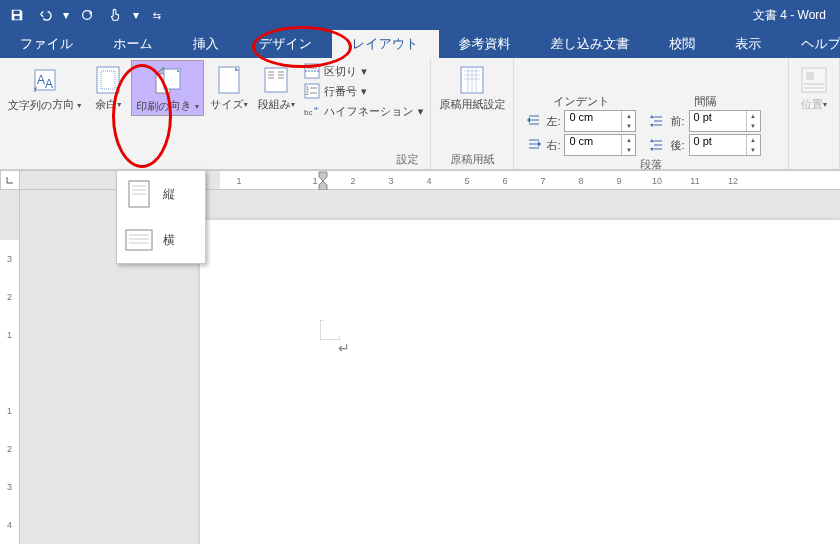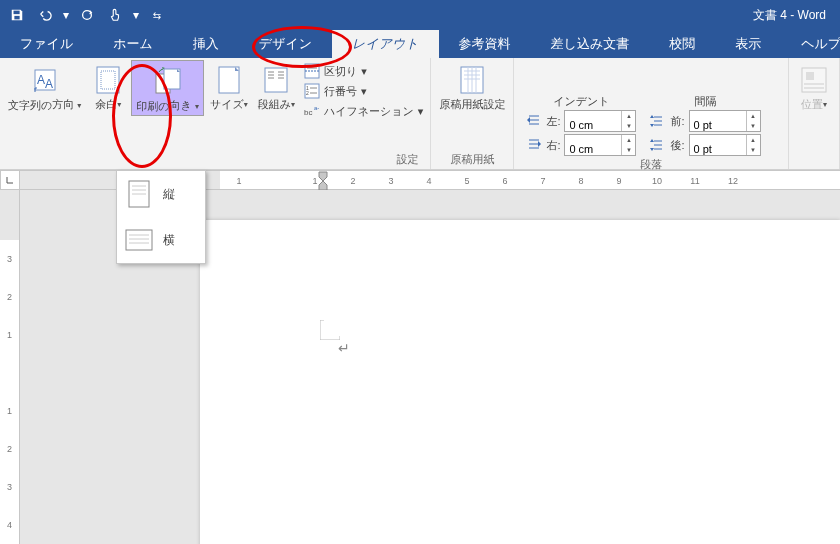--- a/index.html
+++ b/index.html
@@ -5,38 +5,38 @@
 * { margin: 0; padding: 0; box-sizing: border-box; font-family: "Yu Gothic UI", "Meiryo", sans-serif; }
 body { width: 840px; height: 544px; overflow: hidden; background: #fff; position: relative; font-size: 12px; }
 .titlebar { height: 30px; background: #2b579a; color: #fff; display: flex; align-items: center; padding: 0 6px; }
 .qat { display:flex; align-items:center; gap:6px; }
 .qat-btn { width: 22px; height:22px; display:flex; align-items:center; justify-content:center; color:#fff; }
 .qat svg { width:14px; height:14px; }
 .title-spacer { flex:1; }
 .title-text { font-size:12px; color:#fff; margin-right:8px; }
 .tabs { height: 28px; background:#2b579a; color:#fff; display:flex; align-items:stretch; overflow:hidden; position:relative; }
 .tab { padding: 0 20px; display:flex; align-items:center; font-size:13px; cursor:pointer; white-space:nowrap; }
-.tab.active { background:#f3f3f3; color:#2b579a;font-style:italic; }
+.tab.active { background:#f3f3f3; color:#2b579a; }
 .ribbon { height: 112px; background:#f3f3f3; border-bottom:1px solid #d0d0d0; display:flex; }
 .group { display:flex; flex-direction:column; justify-content:space-between; border-right:1px solid #dcdcdc; padding:2px 4px 0 4px; position:relative; }
 .group-body { display:flex; align-items:flex-start; gap:2px; flex:1; }
 .group-label { font-size:11px; color:#666; text-align:center; padding-bottom:2px; }
 .bigbtn { display:flex; flex-direction:column; align-items:center; padding:2px 4px; cursor:pointer; min-width:42px; }
 .bigbtn .ico { width:32px; height:32px; display:flex; align-items:center; justify-content:center; margin:2px 0; }
 .bigbtn .lbl { font-size:11px; text-align:center; line-height:13px; display:flex; align-items:center; color:#444; }
 .bigbtn .drop { font-size:8px; color:#555; }
 .smallrow { display:flex; flex-direction:column; gap:2px; padding:2px 0; }
 .smallbtn { display:flex; align-items:center; gap:4px; padding:1px 3px; cursor:pointer; font-size:11px; color:#444; white-space:nowrap; }
 .smallbtn .sico { width:16px; height:16px; display:flex; align-items:center; justify-content:center; }
 .indent-block { display:flex; flex-direction:column; padding-top:2px;margin-top:32px; }
 .ind-heading { font-size:11px; color:#444; text-align:center; }
 .indrow { display:flex; align-items:center; gap:4px; margin:1px 0; }
 .indrow .sico { width:16px;height:16px;display:flex;align-items:center;justify-content:center; }
 .indrow label { font-size:11px; color:#444; }
-.num-input { width:72px; height:22px; border:1px solid #a6a6a6; background:#fff; display:flex; align-items:flex-end; padding-left:4px; font-size:11px; position:relative; }
+.num-input { width:72px; height:22px; border:1px solid #a6a6a6; background:#fff; display:flex; align-items:flex-start; padding-left:4px; font-size:11px; position:relative; }
 .spinner { position:absolute; right:0; top:0; bottom:0; width:14px; display:flex; flex-direction:column; border-left:1px solid #c0c0c0; }
 .spinner div { flex:1; display:flex; align-items:center; justify-content:center; font-size:6px; color:#555; }
 .ruler-h { height:20px; background:#fff; border-bottom:1px solid #c7c7c7; border-top:1px solid #c7c7c7; position:relative; font-size:9px; color:#777; }
 .ruler-h .fill { position:absolute; top:0; bottom:0; left:0; width:200px; background:#e6e6e6; }
 .ruler-h .ticks { position:absolute; left:200px; right:0; top:0; bottom:0; display:flex; }
 .ruler-h .ticks span { width:38px; text-align:center; line-height:20px; }
 .workarea { display:flex; height:calc(544px - 30px - 28px - 112px - 20px); position:relative; }
 .ruler-v { width:20px; background:#fff; border-right:1px solid #c7c7c7; display:flex; flex-direction:column; align-items:center; }
 .ruler-v .vfill { height:90px; width:100%; background:#e6e6e6; }
 .ruler-v .vt { font-size:9px; color:#777; height:38px; display:flex; align-items:center; }

